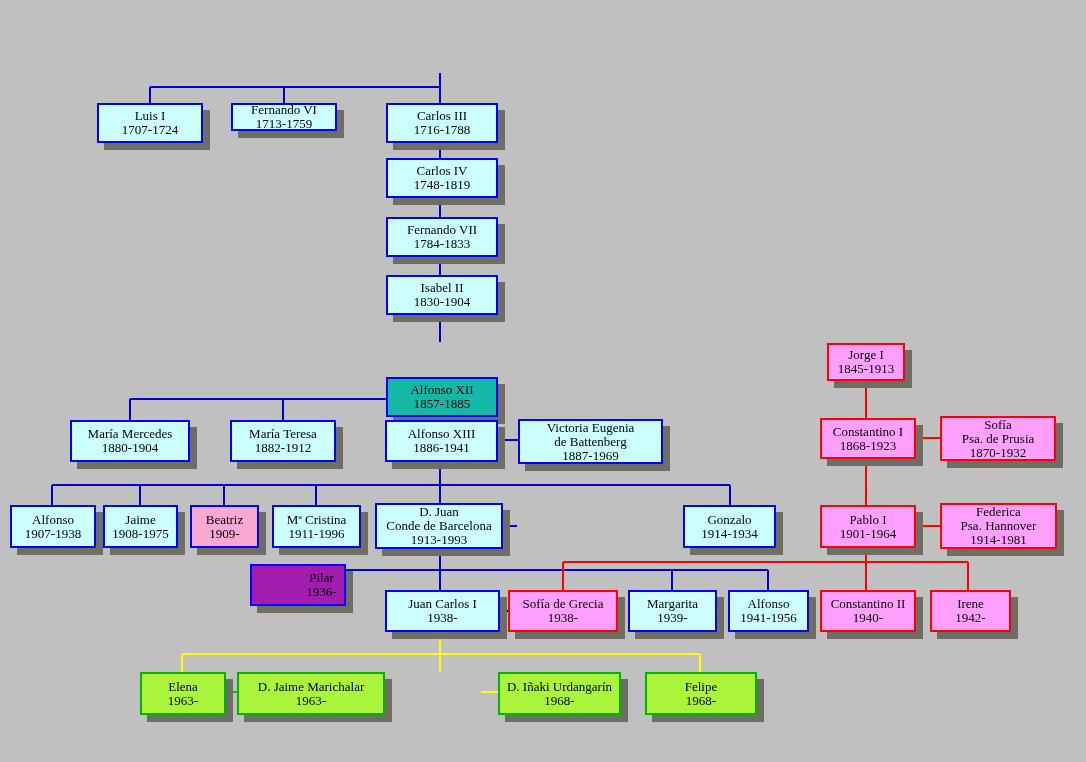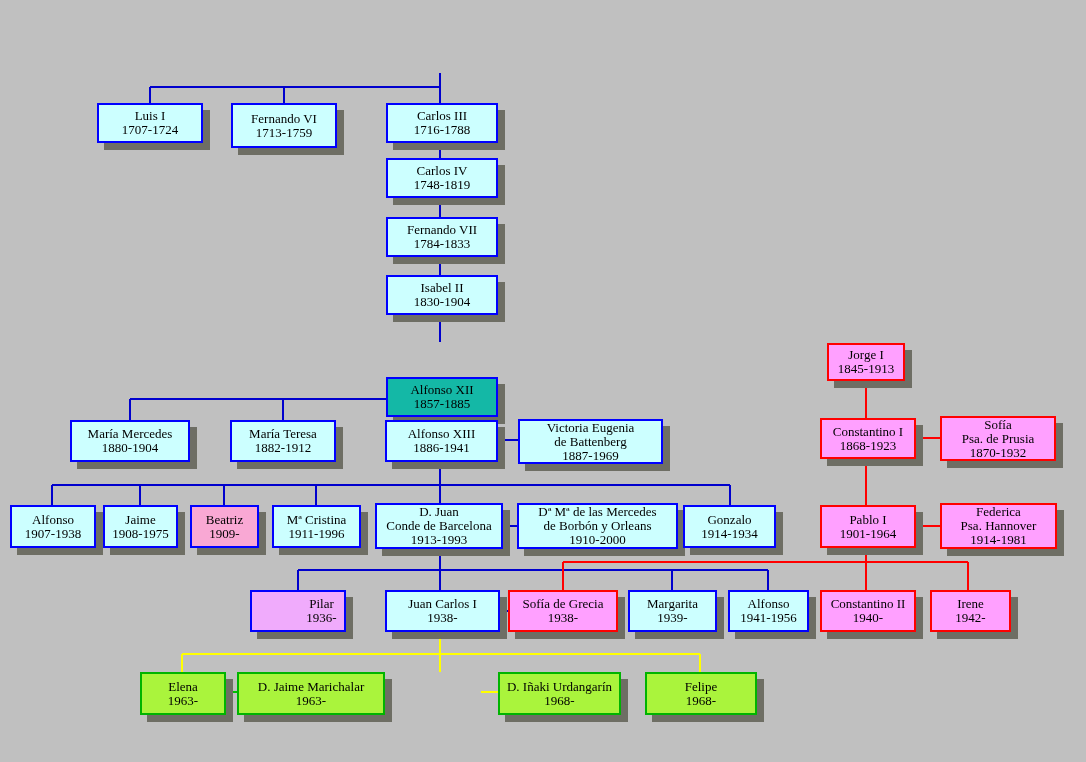--- a/index.html
+++ b/index.html
@@ -76,21 +76,21 @@
     <div class="seg" style="background: rgb(255, 255, 0); left: 182px; top: 653px; width: 518px; height: 2px;"></div>
     <div class="seg" style="background: rgb(255, 255, 0); left: 181px; top: 654px; width: 2px; height: 18px;"></div>
     <div class="seg" style="background: rgb(255, 255, 0); left: 439px; top: 654px; width: 2px; height: 18px;"></div>
     <div class="seg" style="background: rgb(255, 255, 0); left: 699px; top: 654px; width: 2px; height: 18px;"></div>
     <div class="seg" style="background: rgb(255, 255, 0); left: 481px; top: 691px; width: 17px; height: 2px;"></div>
     <div class="seg" style="background: rgb(0, 192, 0); left: 226px; top: 691px; width: 11px; height: 2px;"></div>
     <div class="node" style="left: 97px; top: 103px; width: 106px; height: 40px; background: rgb(204, 255, 255); border-color: rgb(0, 0, 255); box-shadow: rgb(110, 110, 100) 7px 7px 0px;">
       <div>Luis I</div>
       <div>1707-1724</div>
     </div>
-    <div class="node" style="left: 231px; top: 103px; width: 106px; height: 45px; background: rgb(204, 255, 255); border-color: rgb(0, 0, 255); box-shadow: rgb(110, 110, 100) 7px 7px 0px;">
+    <div class="node" style="left: 231px; top: 103px; width: 106px; height: 28px; background: rgb(204, 255, 255); border-color: rgb(0, 0, 255); box-shadow: rgb(110, 110, 100) 7px 7px 0px;">
       <div>Fernando VI</div>
       <div>1713-1759</div>
     </div>
     <div class="node" style="left: 386px; top: 103px; width: 112px; height: 40px; background: rgb(204, 255, 255); border-color: rgb(0, 0, 255); box-shadow: rgb(110, 110, 100) 7px 7px 0px;">
       <div>Carlos III</div>
       <div>1716-1788</div>
     </div>
     <div class="node" style="left: 386px; top: 158px; width: 112px; height: 40px; background: rgb(204, 255, 255); border-color: rgb(0, 0, 255); box-shadow: rgb(110, 110, 100) 7px 7px 0px;">
       <div>Carlos IV</div>
       <div>1748-1819</div>
@@ -138,25 +138,20 @@
     </div>
     <div class="node" style="left: 272px; top: 505px; width: 89px; height: 43px; background: rgb(204, 255, 255); border-color: rgb(0, 0, 255); box-shadow: rgb(110, 110, 100) 7px 7px 0px;">
       <div>Mª Cristina</div>
       <div>1911-1996</div>
     </div>
     <div class="node" style="left: 375px; top: 503px; width: 128px; height: 46px; background: rgb(204, 255, 255); border-color: rgb(0, 0, 255); box-shadow: rgb(110, 110, 100) 7px 7px 0px;">
       <div>D. Juan</div>
       <div>Conde de Barcelona</div>
       <div>1913-1993</div>
     </div>
-    <div class="node" style="left: 517px; top: 503px; width: 161px; height: 46px; background: rgb(204, 255, 255); border-color: rgb(0, 0, 255); box-shadow: rgb(110, 110, 100) 7px 7px 0px;">
-      <div>Dª Mª de las Mercedes</div>
-      <div>de Borbón y Orleans</div>
-      <div>1910-2000</div>
-    </div>
     <div class="node" style="left: 683px; top: 505px; width: 93px; height: 43px; background: rgb(204, 255, 255); border-color: rgb(0, 0, 255); box-shadow: rgb(110, 110, 100) 7px 7px 0px;">
       <div>Gonzalo</div>
       <div>1914-1934</div>
     </div>
     <div class="node" style="left: 827px; top: 343px; width: 78px; height: 38px; background: rgb(255, 160, 255); border-color: rgb(255, 0, 0); box-shadow: rgb(110, 110, 100) 7px 7px 0px;">
       <div>Jorge I</div>
       <div>1845-1913</div>
     </div>
     <div class="node" style="left: 820px; top: 418px; width: 96px; height: 41px; background: rgb(255, 160, 255); border-color: rgb(255, 0, 0); box-shadow: rgb(110, 110, 100) 7px 7px 0px;">
       <div>Constantino I</div>
@@ -169,21 +164,21 @@
     </div>
     <div class="node" style="left: 820px; top: 505px; width: 96px; height: 43px; background: rgb(255, 160, 255); border-color: rgb(255, 0, 0); box-shadow: rgb(110, 110, 100) 7px 7px 0px;">
       <div>Pablo I</div>
       <div>1901-1964</div>
     </div>
     <div class="node" style="left: 940px; top: 503px; width: 117px; height: 46px; background: rgb(255, 160, 255); border-color: rgb(255, 0, 0); box-shadow: rgb(110, 110, 100) 7px 7px 0px;">
       <div>Federica</div>
       <div>Psa. Hannover</div>
       <div>1914-1981</div>
     </div>
-    <div class="node" style="left: 250px; top: 590px; width: 96px; height: 42px; background: #f0abfc; border-color: rgb(0, 0, 255); box-shadow: rgb(110, 110, 100) 7px 7px 0px; padding-left: 48px;">
+    <div class="node" style="left: 250px; top: 564px; width: 96px; height: 42px; background: #a21caf; border-color: rgb(0, 0, 255); box-shadow: rgb(110, 110, 100) 7px 7px 0px; padding-left: 48px;">
       <div>Pilar</div>
       <div>1936-</div>
     </div>
     <div class="node" style="left: 385px; top: 590px; width: 115px; height: 42px; background: rgb(204, 255, 255); border-color: rgb(0, 0, 255); box-shadow: rgb(110, 110, 100) 7px 7px 0px;">
       <div>Juan Carlos I</div>
       <div>1938-</div>
     </div>
     <div class="node" style="left: 508px; top: 590px; width: 110px; height: 42px; background: rgb(255, 160, 255); border-color: rgb(255, 0, 0); box-shadow: rgb(110, 110, 100) 7px 7px 0px;">
       <div>Sofía de Grecia</div>
       <div>1938-</div>

